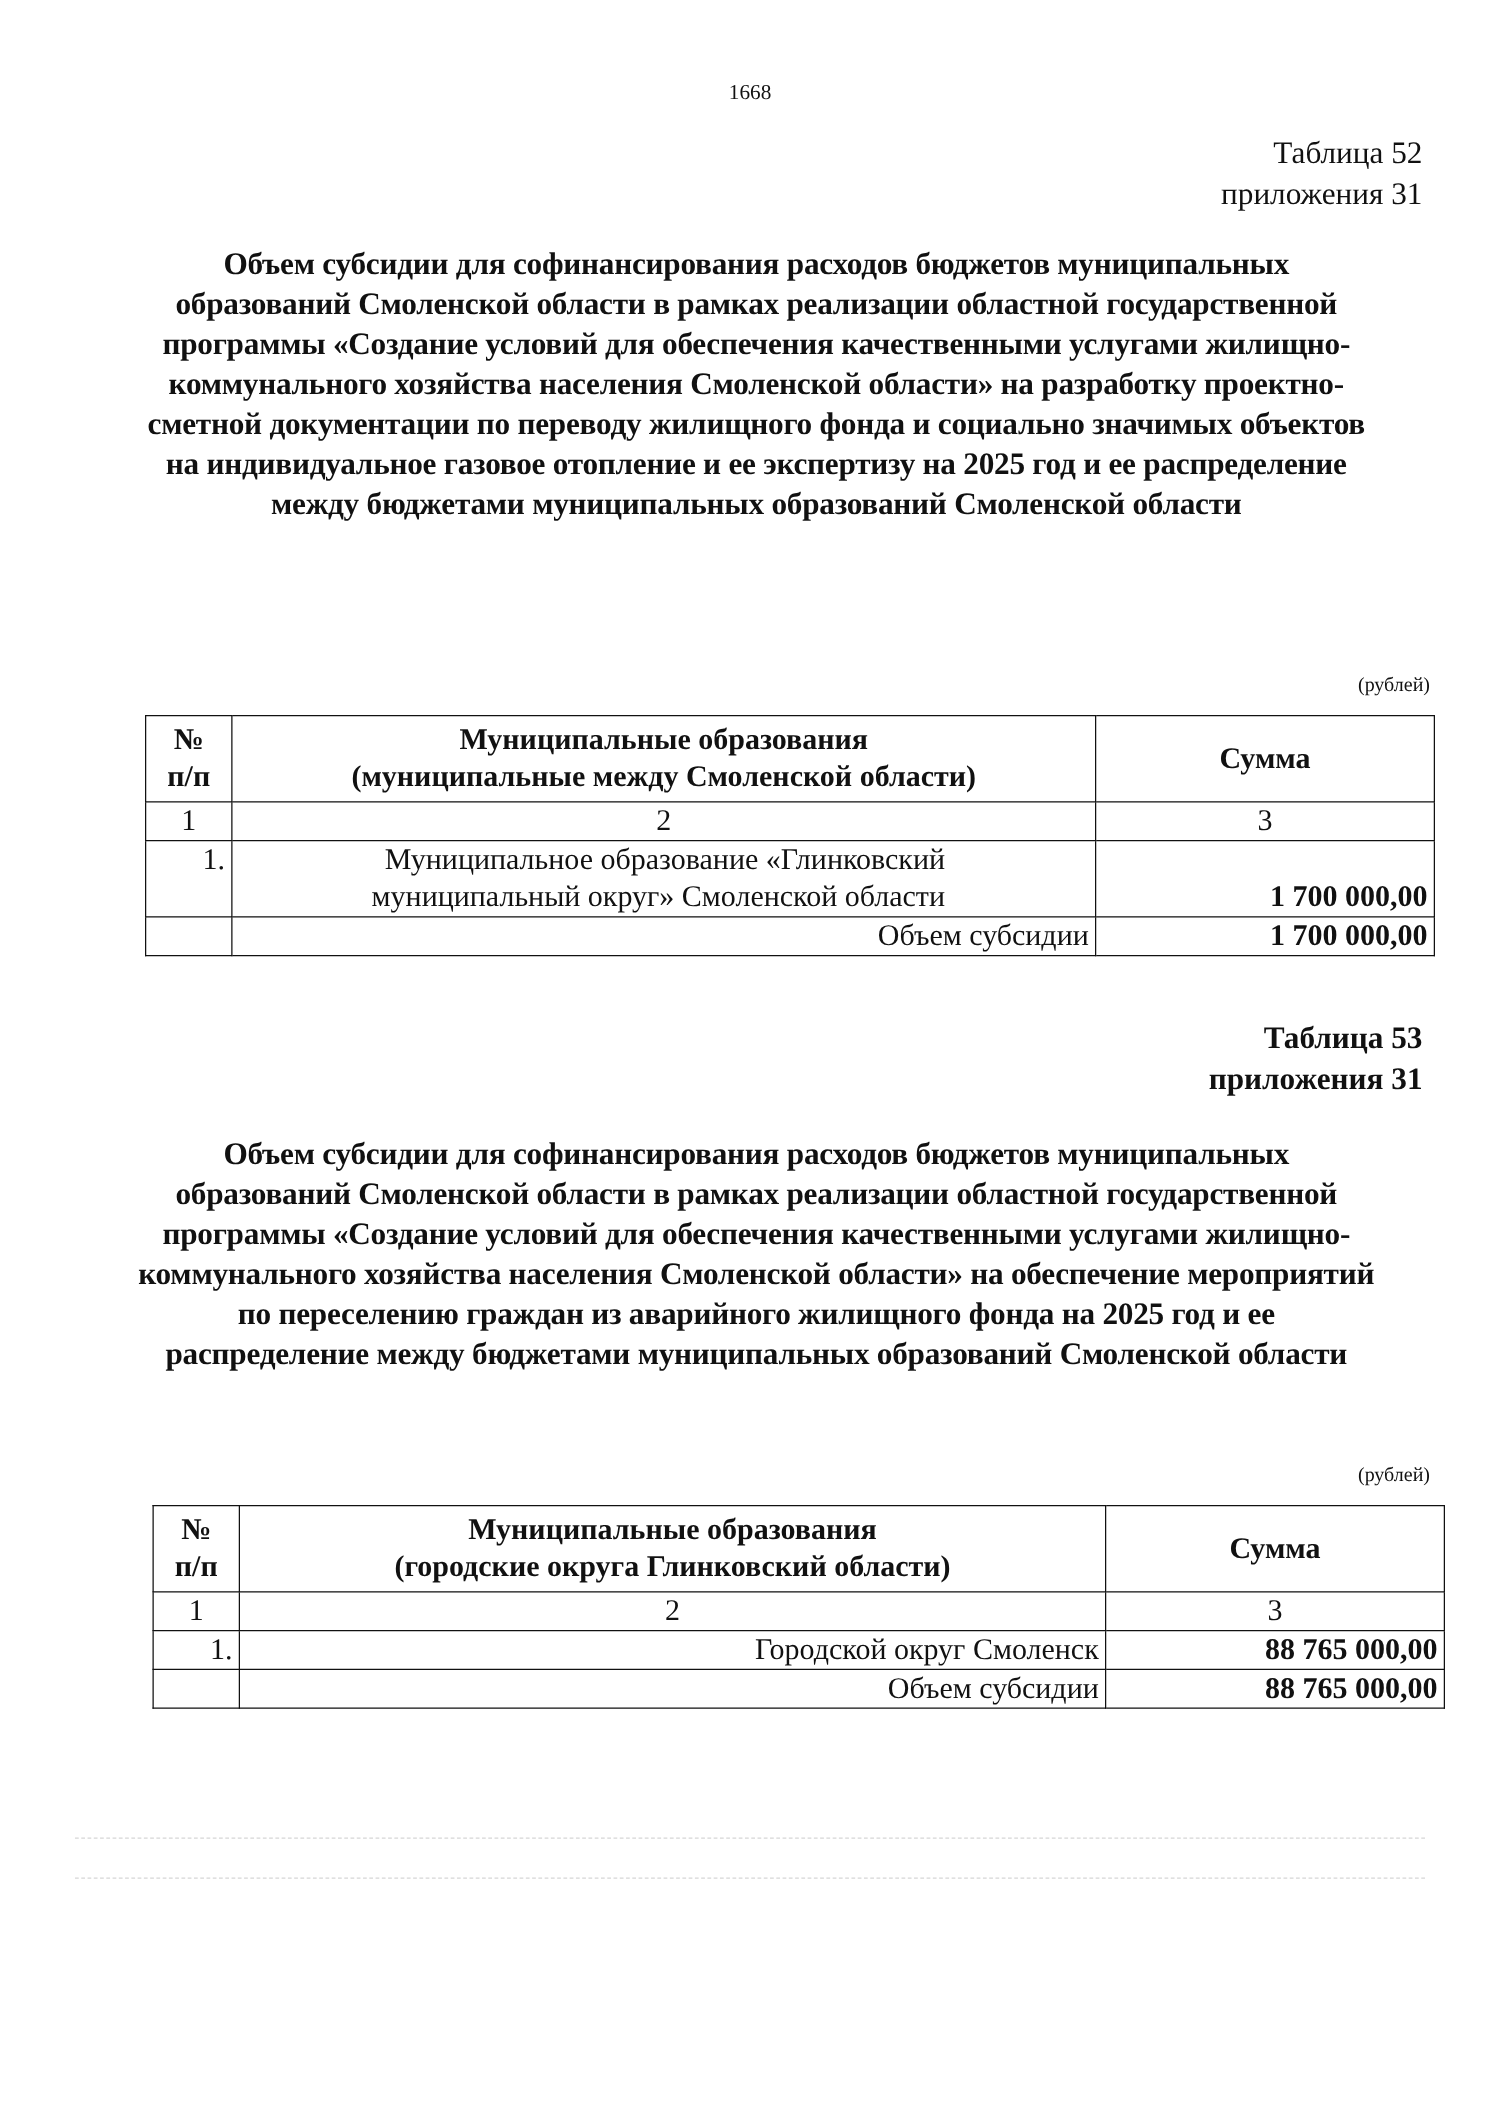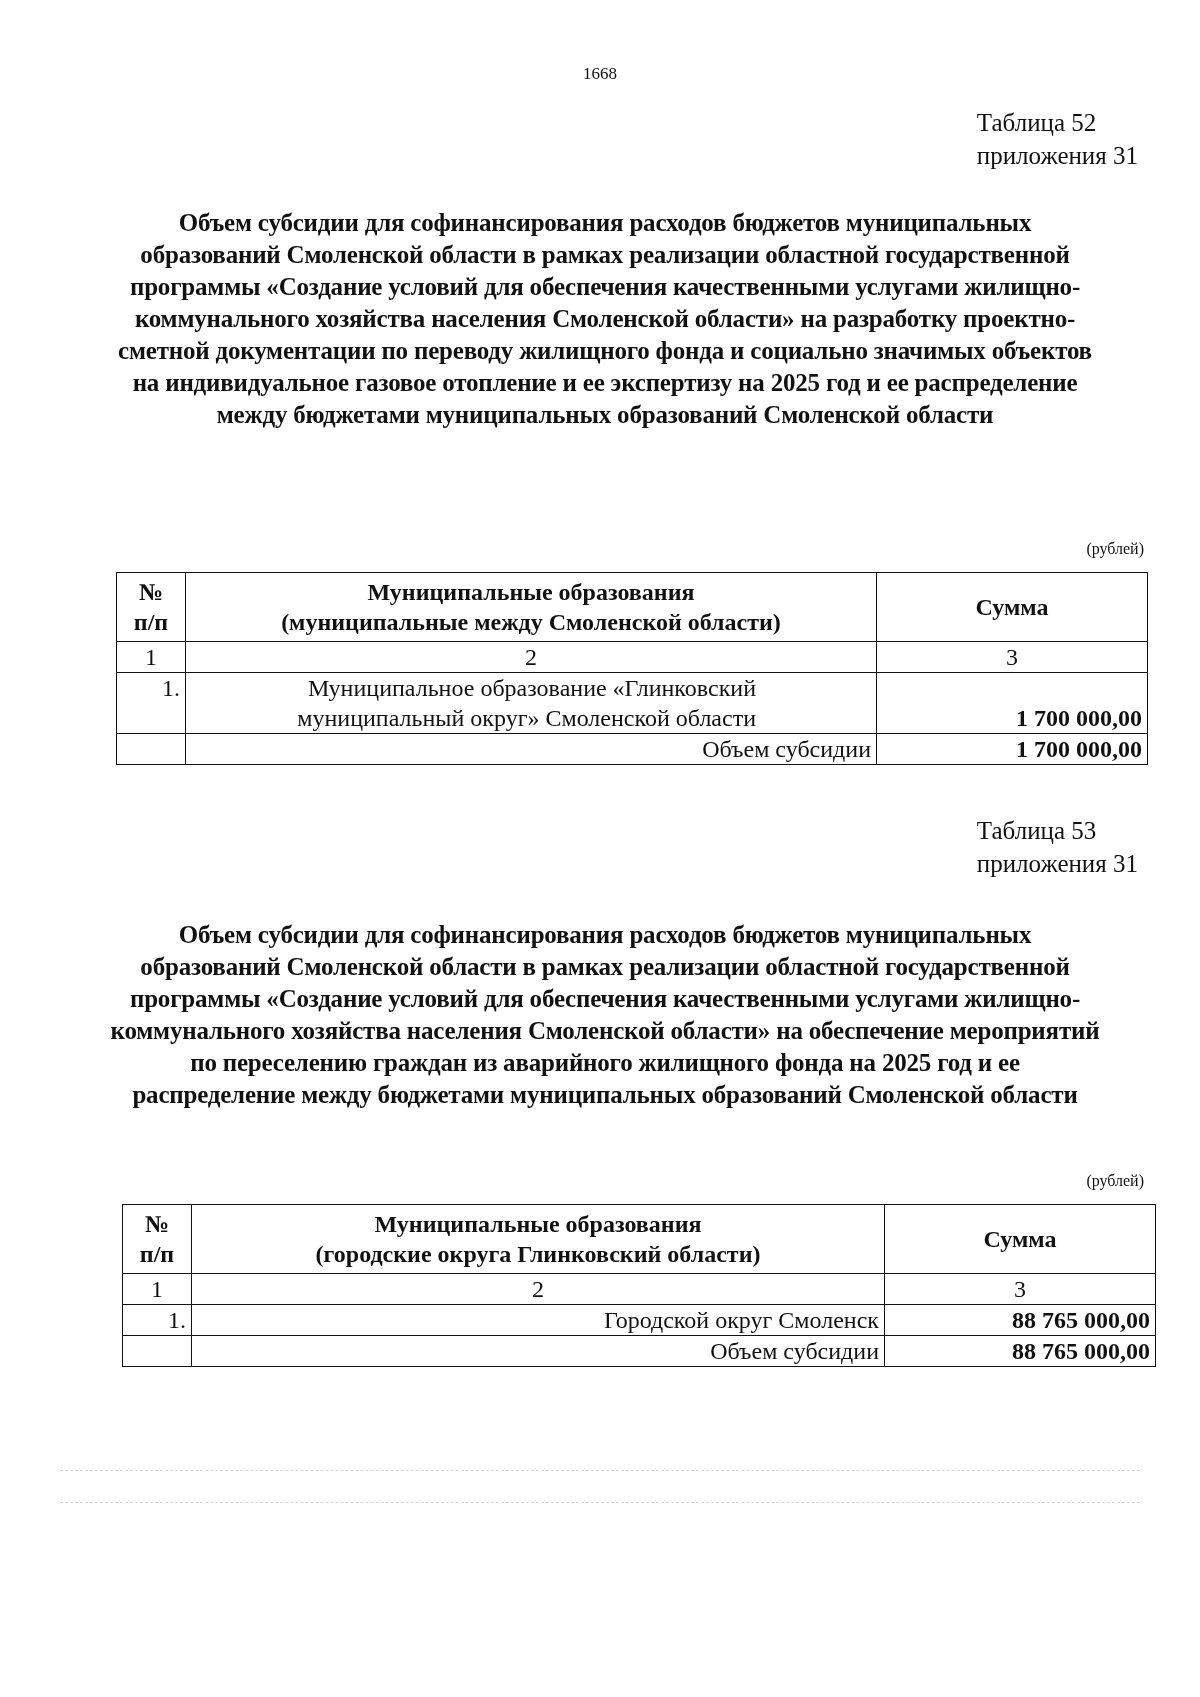--- a/index.html
+++ b/index.html
@@ -15,33 +15,33 @@
     position: absolute;
     top: 64px;
     left: 0;
     width: 1200px;
     text-align: center;
     font-size: 17px;
   }
   .table-caption {
     position: absolute;
     right: 62px;
+    text-align: right;
     font-size: 25px;
     line-height: 33px;
   }
   .doc-title {
     position: absolute;
     left: 110px;
     width: 990px;
     text-align: center;
     font-weight: bold;
     font-size: 25px;
     line-height: 32px;
     letter-spacing: -0.2px;
-    margin-top: 11px;
   }
   .units {
     position: absolute;
     right: 56px;
     font-size: 16px;
   }
   table.subsidy {
     position: absolute;
     border-collapse: collapse;
     font-size: 24px;
@@ -114,21 +114,21 @@
     <td class="c-sum">1 700 000,00</td>
   </tr>
   <tr class="data-row">
     <td class="c-num"></td>
     <td class="c-name">Объем субсидии</td>
     <td class="c-sum">1 700 000,00</td>
   </tr>
 </tbody>
   </table>
 
-<div class="table-caption" style="top:814px;">
+<div class="table-caption" style="top:814px;font-weight:bold;">
   <div>Таблица 53</div>
   <div>приложения 31</div>
 </div>
 
 <div class="doc-title" style="top:908px;">Объем субсидии для софинансирования расходов бюджетов муниципальных образований Смоленской области в рамках реализации областной государственной программы «Создание условий для обеспечения качественными услугами жилищно-коммунального хозяйства населения Смоленской области» на обеспечение мероприятий по переселению граждан из аварийного жилищного фонда на 2025 год и ее распределение между бюджетами муниципальных образований Смоленской области</div>
 
 <div class="units" style="top:1172px;">(рублей)</div>
 
 <table class="subsidy" style="top:1204px; left:122px; width:1034px;">
   <tbody>

